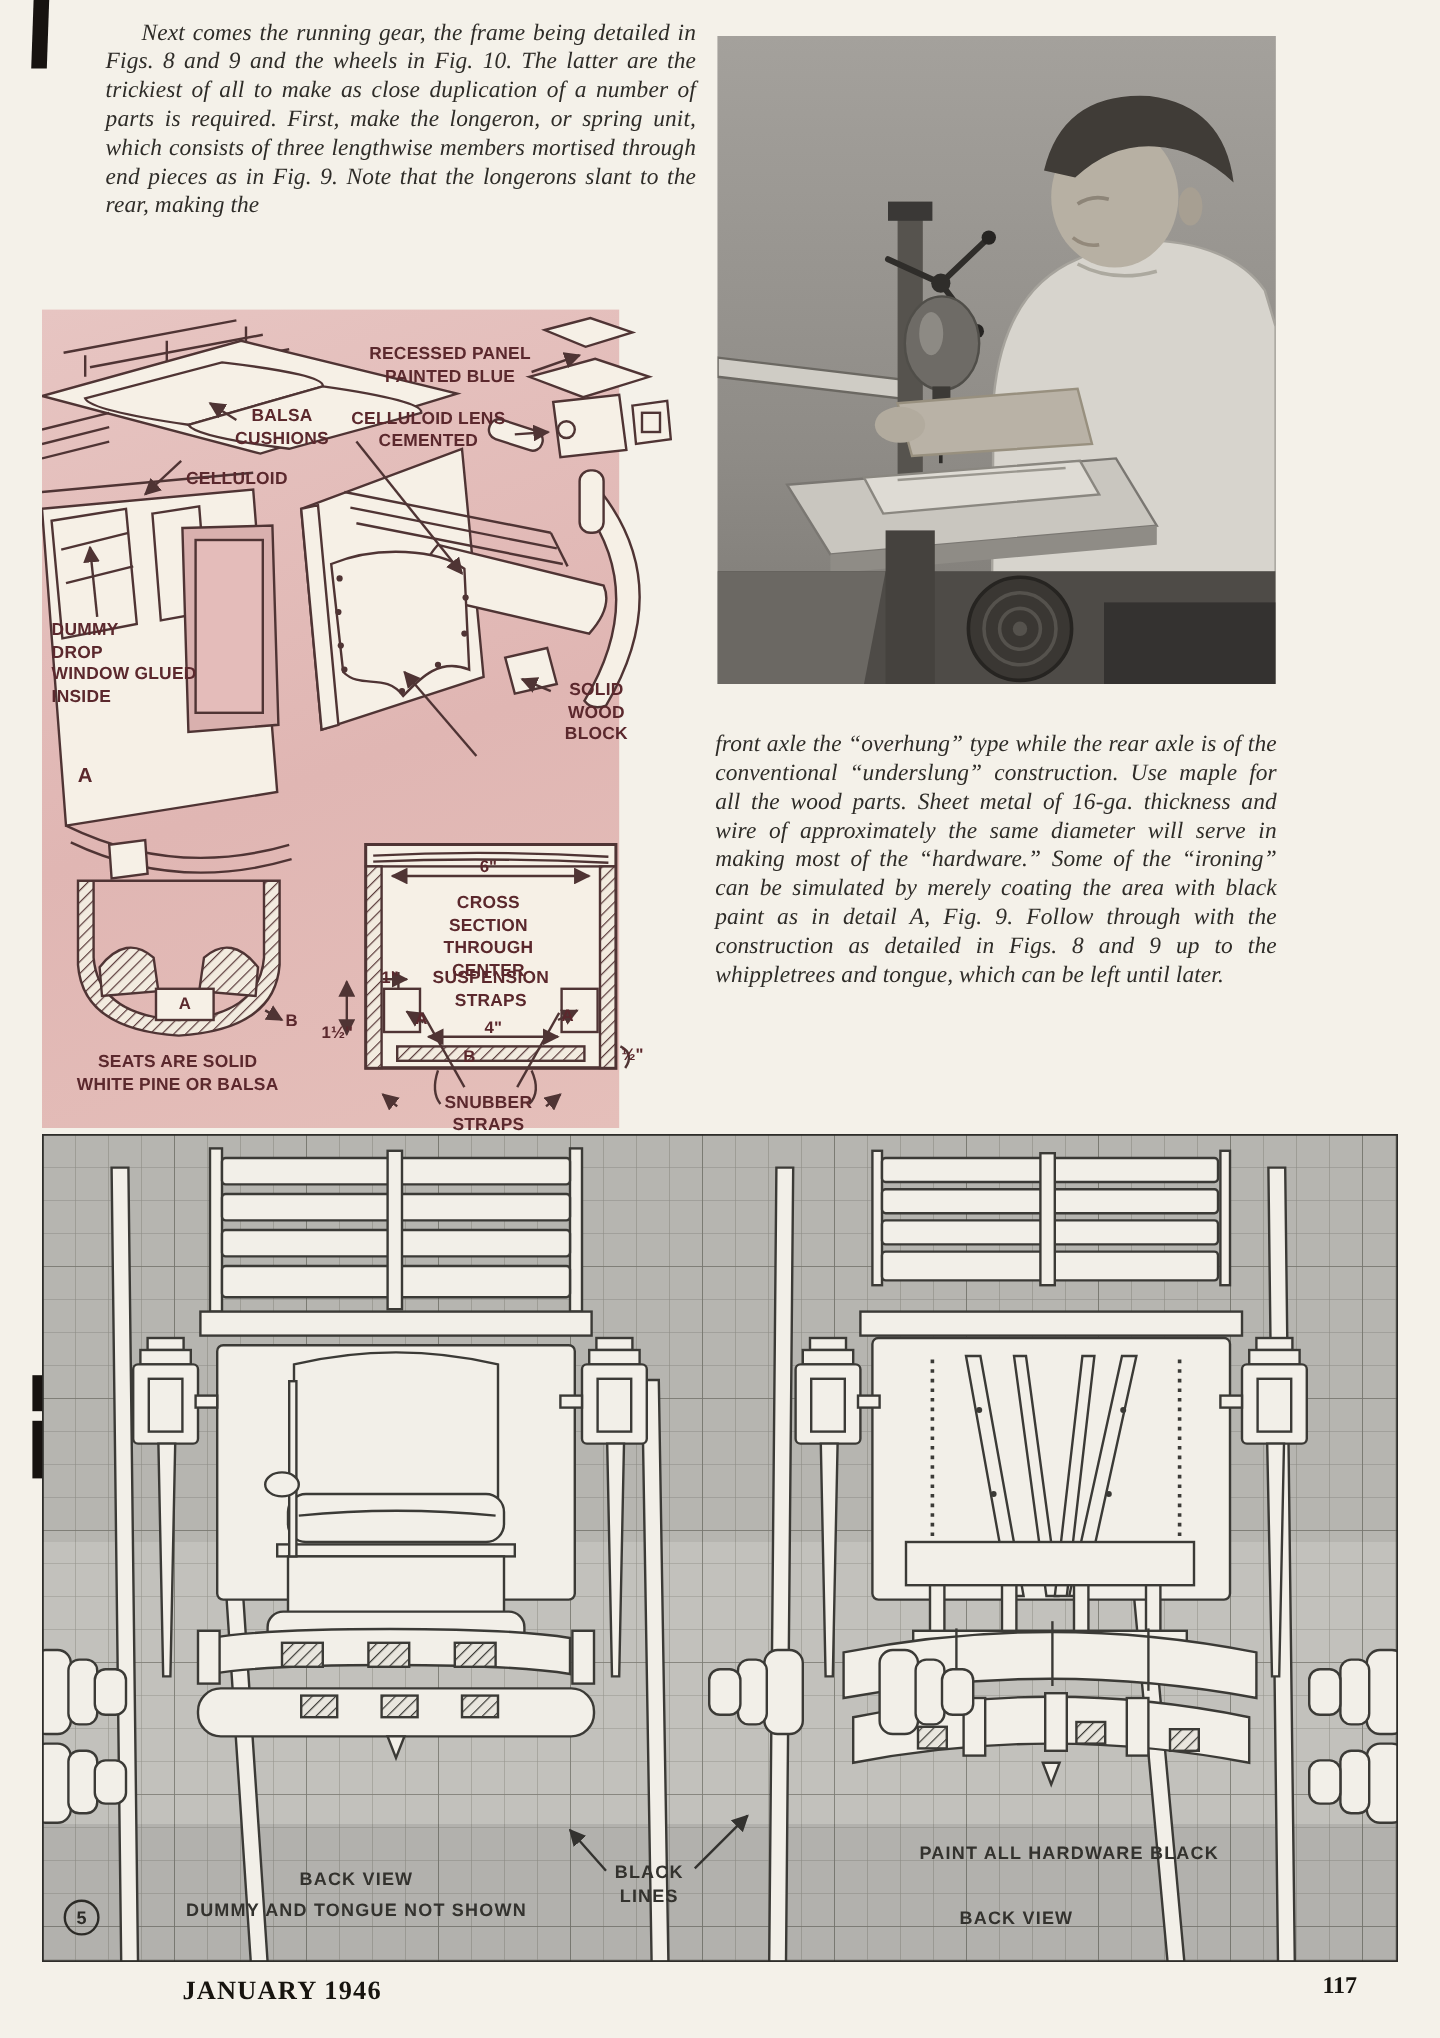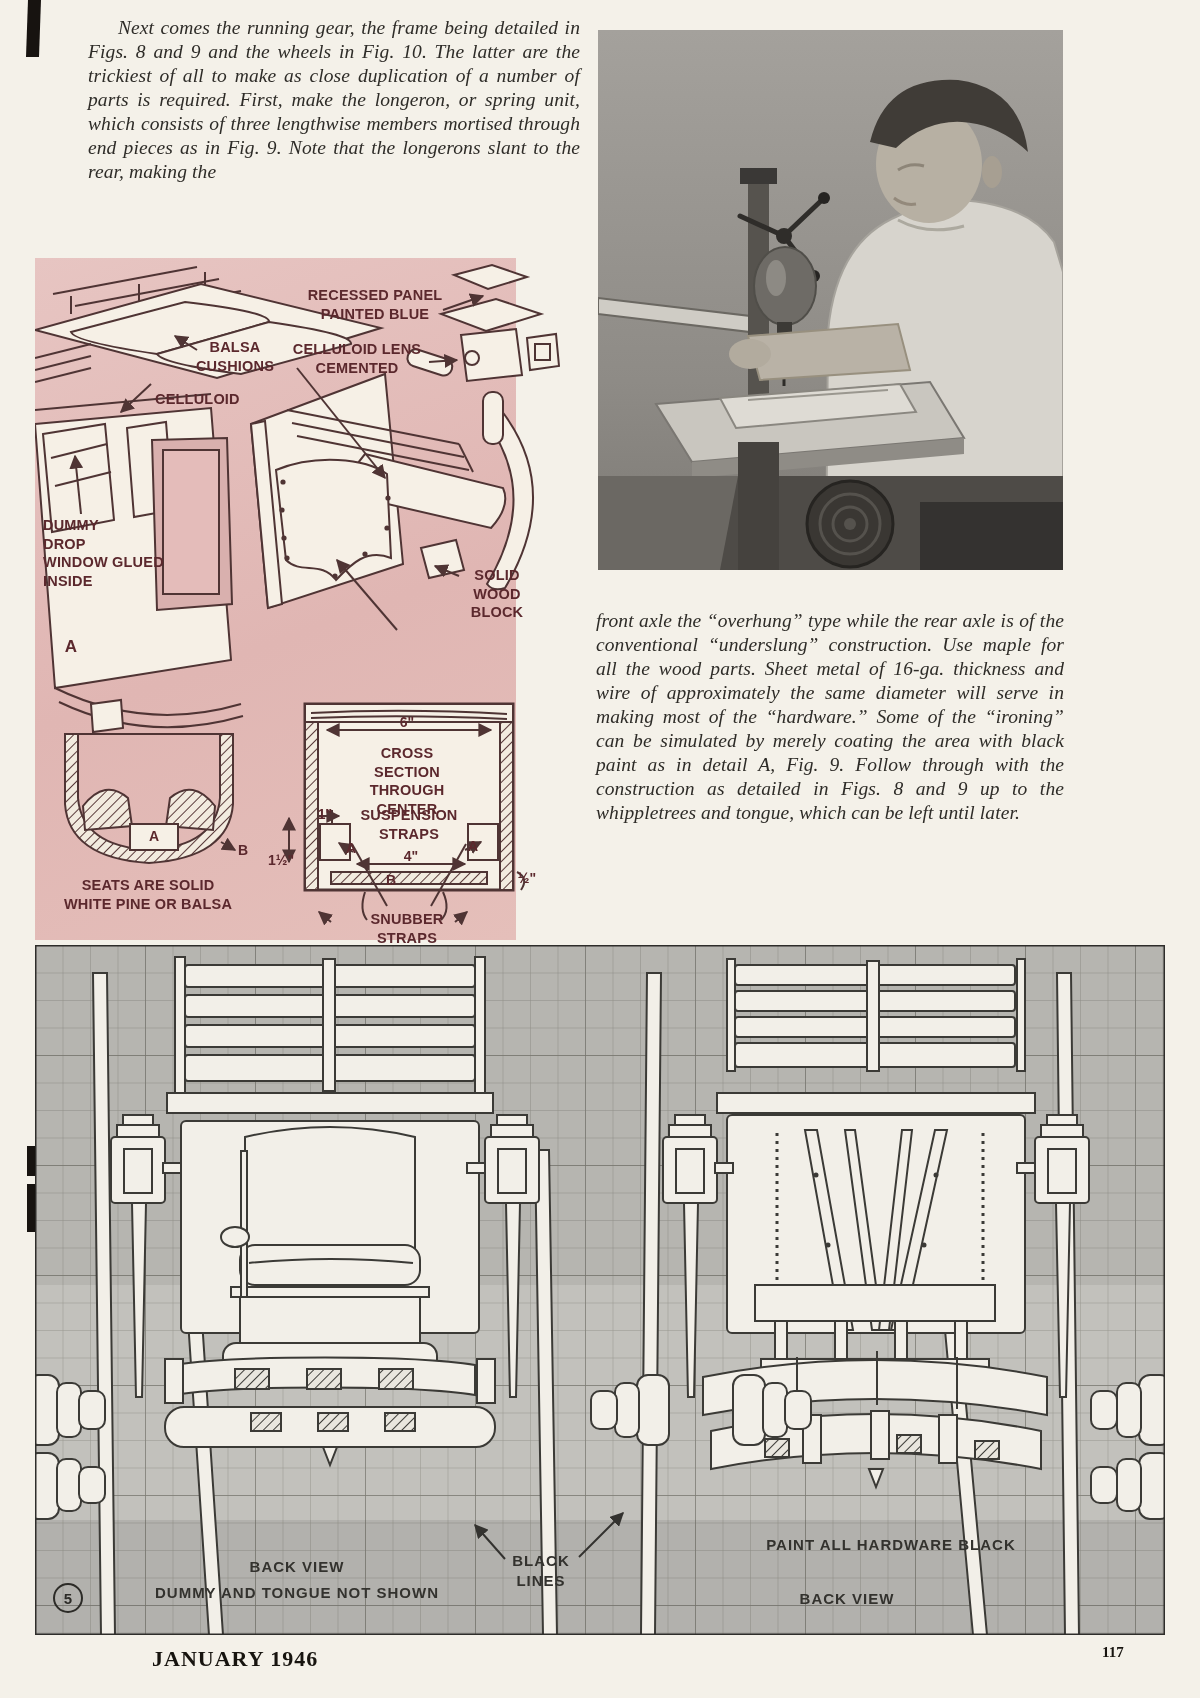--- a/index.html
+++ b/index.html
@@ -44,21 +44,21 @@
     font-family:"Liberation Sans", sans-serif;font-weight:bold;
     font-size:15px;line-height:1.35;color:#33322e;text-align:center;
     white-space:pre-line;letter-spacing:1px;
   }
   .fig-circle{
     position:absolute;left:18px;top:638px;width:26px;height:26px;border:2.5px solid #2c2b27;
     border-radius:50%;display:flex;align-items:center;justify-content:center;
     font-family:"Liberation Sans", sans-serif;font-weight:bold;font-size:15px;color:#2c2b27;
   }
   .footer-left{position:absolute;left:152px;top:1646px;font-weight:bold;font-size:22px;letter-spacing:1px;color:#17140f;}
-  .footer-right{position:absolute;left:1102px;top:1644px;font-weight:bold;font-size:15px;color:#17140f;}
+  .footer-right{position:absolute;left:1102px;top:1644px;font-weight:bold;font-size:20px;color:#17140f;}
 </style>
 </head>
 <body>
 
 <div class="page">
 
   <div class="corner-mark"></div>
   <div class="edge-mark1"></div>
   <div class="edge-mark2"></div>
 

